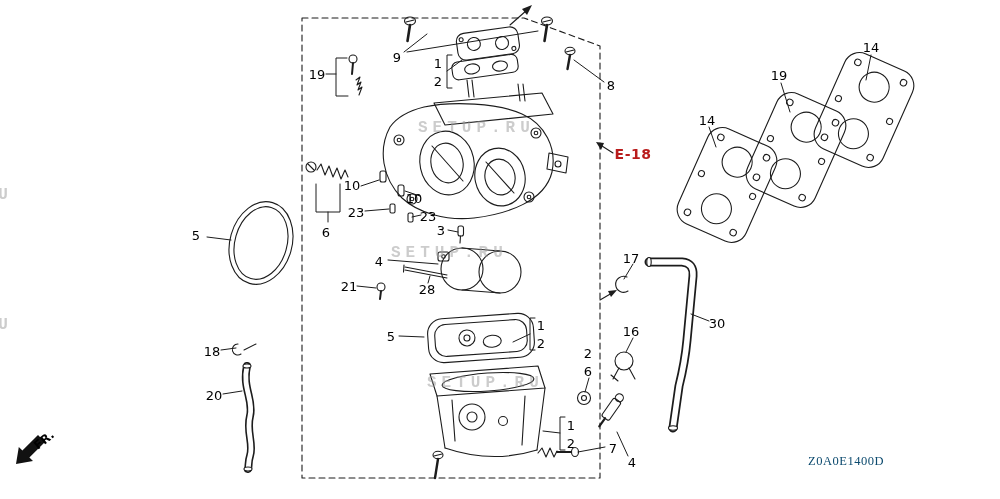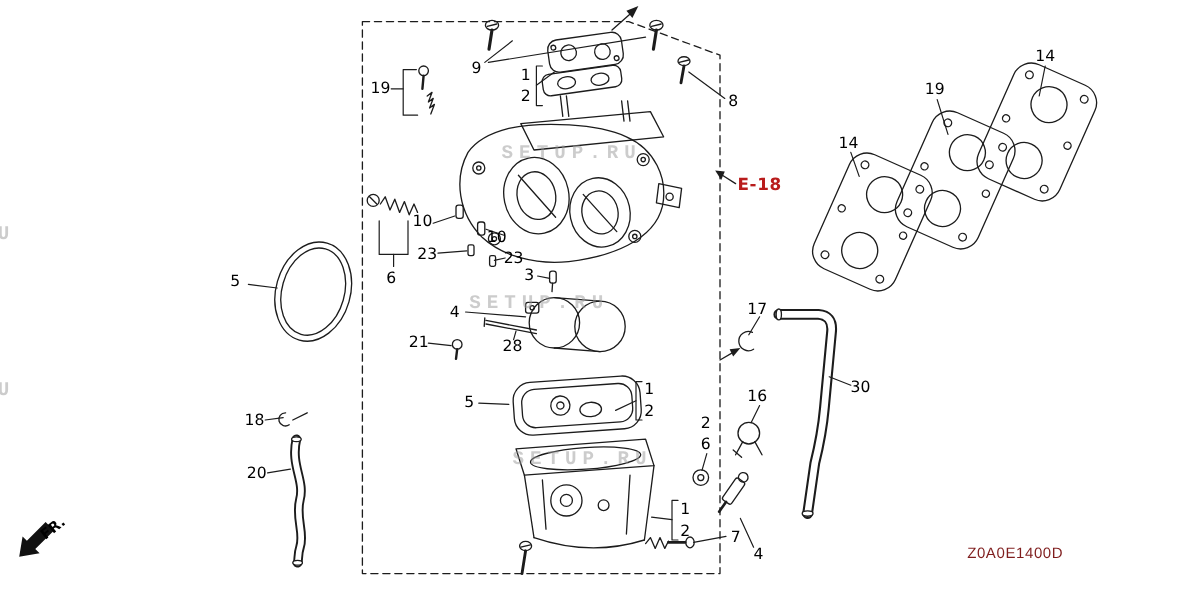--- a/index.html
+++ b/index.html
@@ -13,22 +13,22 @@
     font-size:13px;font-weight:400;color:#000;white-space:nowrap;
     font-family:"DejaVu Sans", sans-serif;z-index:3;
   }
   .ref-label{
     position:absolute;transform:translate(-50%,-50%);
     font-size:14px;font-weight:700;letter-spacing:.5px;color:#b91c1c;z-index:3;
     font-family:"DejaVu Sans", sans-serif;white-space:nowrap;
   }
   .code-label{
     position:absolute;transform:translate(-50%,-50%);
-    font-size:12.5px;color:#7f1d1d;letter-spacing:.5px;z-index:3;
-    font-family:Liberation Sans, sans-serif;white-space:nowrap;text-align:right;
+    font-size:12.5px;color:#0c4a6e;letter-spacing:.5px;z-index:3;
+    font-family:Liberation Serif, serif;white-space:nowrap;text-align:right;
   }
   .fr-label{
     position:absolute;transform:translate(-50%,-50%) rotate(-38deg);
     font-size:12px;font-weight:700;color:#000;z-index:3;
     font-family:"DejaVu Sans", sans-serif;white-space:nowrap;
   }
   .watermark{
     position:absolute;color:#9a9a9a;opacity:.5;font-weight:700;
     font-size:16px;letter-spacing:5px;z-index:2;white-space:nowrap;
     font-family:Liberation Mono, monospace;pointer-events:none;

